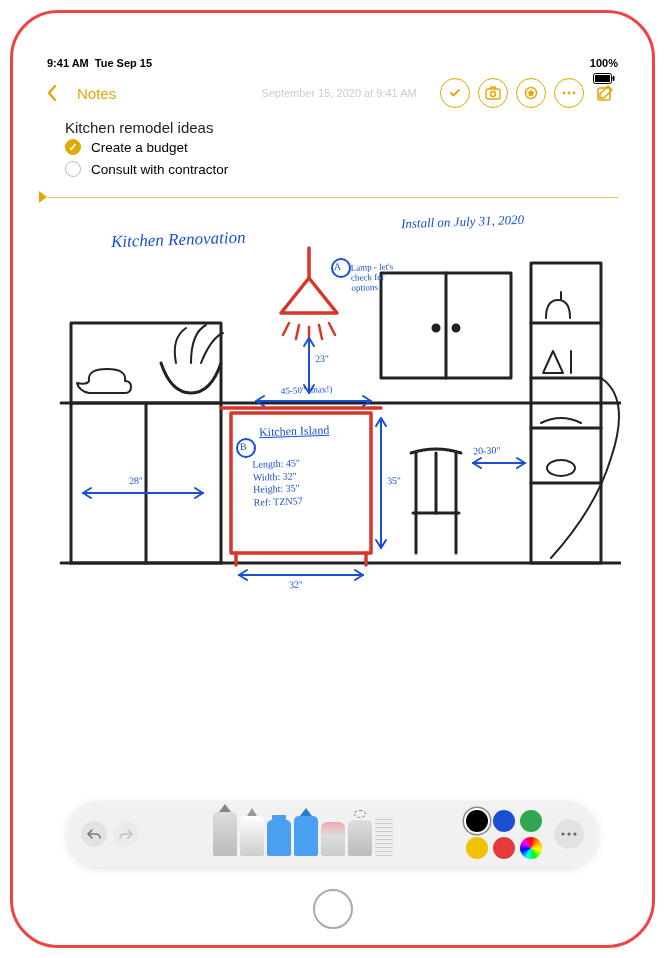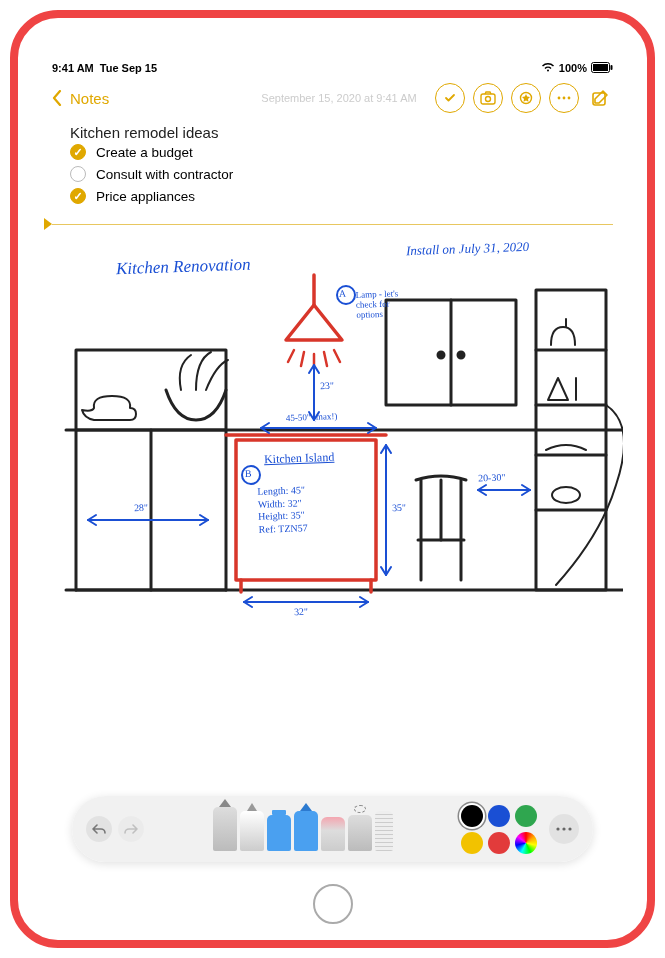--- a/index.html
+++ b/index.html
@@ -6,21 +6,21 @@
   body {
     font-family: -apple-system, BlinkMacSystemFont, "Helvetica Neue", Arial, sans-serif;
     background: #fff;
     width: 665px;
     height: 958px;
     position: relative;
   }
   .device-frame {
     position: absolute;
     top: 10px; left: 10px; right: 10px; bottom: 10px;
-    border: 8px solid #ef4444;
+    border: 3px solid #ef4444;
     border-radius: 48px;
     background: #fff;
     overflow: hidden;
     box-shadow: 0 0 0 12px #fff inset;
   }
   .screen {
     position: absolute;
     top: 40px; left: 24px; right: 24px; bottom: 60px;
     background: #fff;
     border-radius: 4px;
@@ -31,32 +31,32 @@
     height: 20px;
     display: flex;
     justify-content: space-between;
     align-items: center;
     padding: 0 10px;
     font-size: 11px;
     font-weight: 600;
     color: #000;
   }
   .status-left { display: flex; gap: 6px; }
-  .status-right { display: flex; gap: 4px; align-items: center; }
+  .status-right { display: flex; gap: 4px; align-items: center; flex-direction: column; }
   .wifi-icon, .battery-icon { display: inline-block; }
   
   .nav-bar {
     height: 40px;
     display: flex;
     justify-content: space-between;
     align-items: center;
     padding: 0 10px;
   }
   .back-btn {
-    display: flex; align-items: flex-start; gap: 8px;
+    display: flex; align-items: flex-start; gap: 20px;
     color: #e0a800;
     font-size: 15px;
     cursor: pointer;
   }
   .nav-actions { display: flex; gap: 8px; align-items: center; }
   .nav-icon-btn {
     width: 30px; height: 30px;
     border-radius: 50%;
     border: 1.5px solid #e0a800;
     display: flex; align-items: center; justify-content: center;
@@ -297,24 +297,20 @@
     <div class="note-content">
       <div class="note-title">Kitchen remodel ideas</div>
       <ul class="checklist">
         <li>
           <span class="check-circle checked"></span>
           <span>Create a budget</span>
         </li>
         <li>
           <span class="check-circle unchecked"></span>
           <span>Consult with contractor</span>
-        </li>
-        <li>
-          <span class="check-circle checked"></span>
-          <span>Price appliances</span>
         </li>
       </ul>
     </div>
 
     <div class="drawing-divider">
       <div class="handle"></div>
       <div class="line"></div>
     </div>
 
     <div class="sketch-area">

